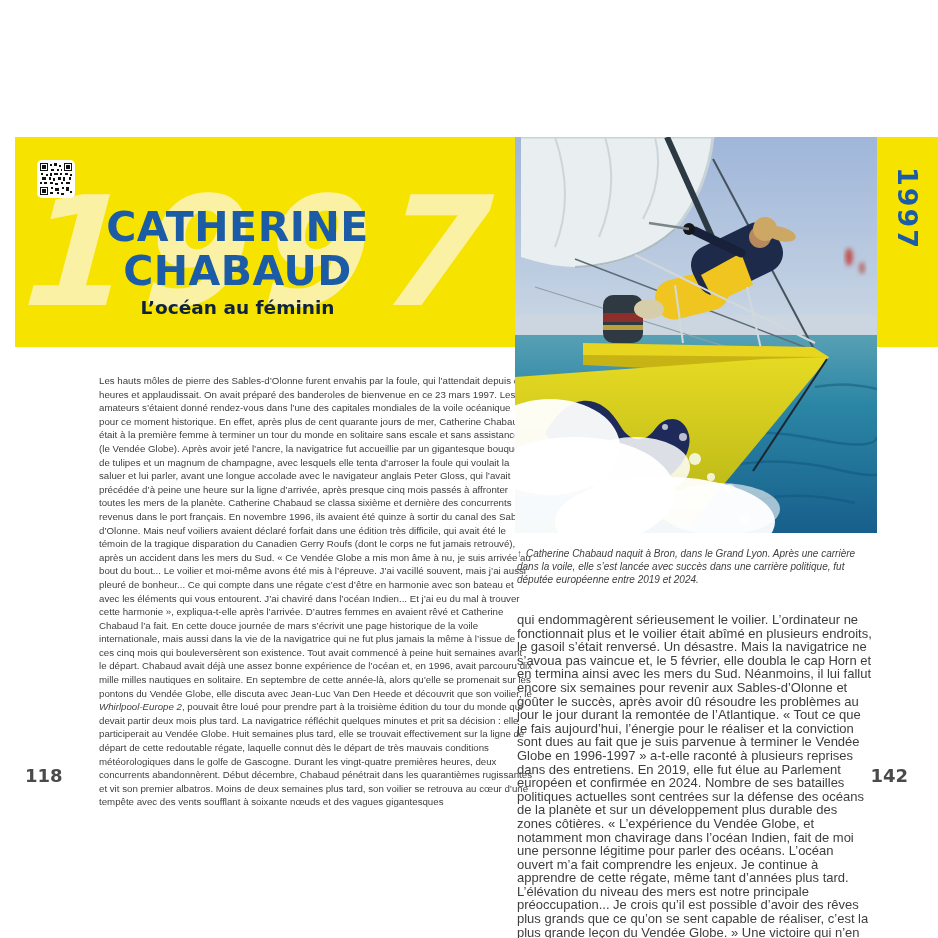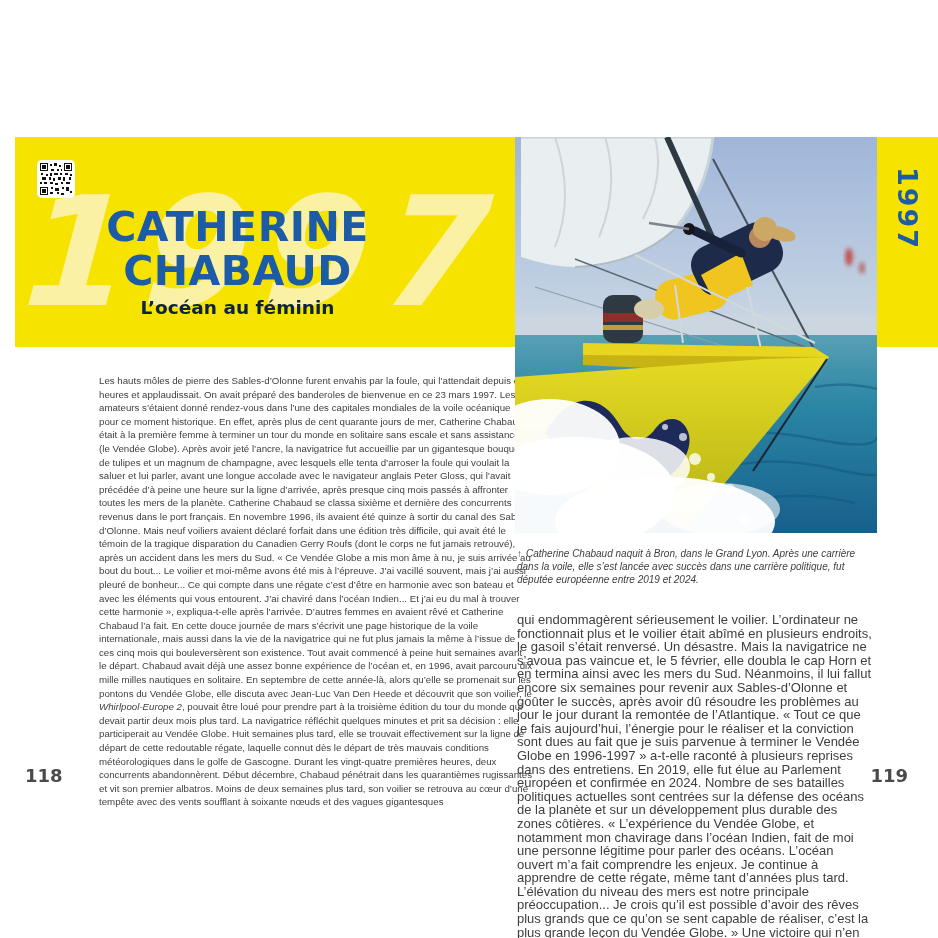--- a/index.html
+++ b/index.html
@@ -226,19 +226,19 @@
       </g>
     </svg>
   </div>
 
   <div class="caption">
     <span class="arrow">↑</span><span>Catherine Chabaud naquit à Bron, dans le Grand Lyon. Après une carrière dans la voile, elle s’est lancée avec succès dans une carrière politique, fut députée européenne entre 2019 et 2024.</span>
   </div>
 
   <div class="body-right">qui endommagèrent sérieusement le voilier. L’ordinateur ne fonctionnait plus et le voilier était abîmé en plusieurs endroits, le gasoil s’était renversé. Un désastre. Mais la navigatrice ne s’avoua pas vaincue et, le 5 février, elle doubla le cap Horn et en termina ainsi avec les mers du Sud. Néanmoins, il lui fallut encore six semaines pour revenir aux Sables-d’Olonne et goûter le succès, après avoir dû résoudre les problèmes au jour le jour durant la remontée de l’Atlantique. « Tout ce que je fais aujourd’hui, l’énergie pour le réaliser et la conviction sont dues au fait que je suis parvenue à terminer le Vendée Globe en 1996-1997 » a-t-elle raconté à plusieurs reprises dans des entretiens. En 2019, elle fut élue au Parlement européen et confirmée en 2024. Nombre de ses batailles politiques actuelles sont centrées sur la défense des océans de la planète et sur un développement plus durable des zones côtières. « L’expérience du Vendée Globe, et notamment mon chavirage dans l’océan Indien, fait de moi une personne légitime pour parler des océans. L’océan ouvert m’a fait comprendre les enjeux. Je continue à apprendre de cette régate, même tant d’années plus tard. L’élévation du niveau des mers est notre principale préoccupation... Je crois qu’il est possible d’avoir des rêves plus grands que ce qu’on se sent capable de réaliser, c’est la plus grande leçon du Vendée Globe. » Une victoire qui n’en finit pas de porter ses fruits...</div>
 
-  <div class="pagenum pagenum-right">119</div>
+  <div class="pagenum pagenum-right">142</div>
 
   <div class="year-band">
     <div class="year-vertical">1997</div>
   </div>
 
 </div>
 
 </body></html>

